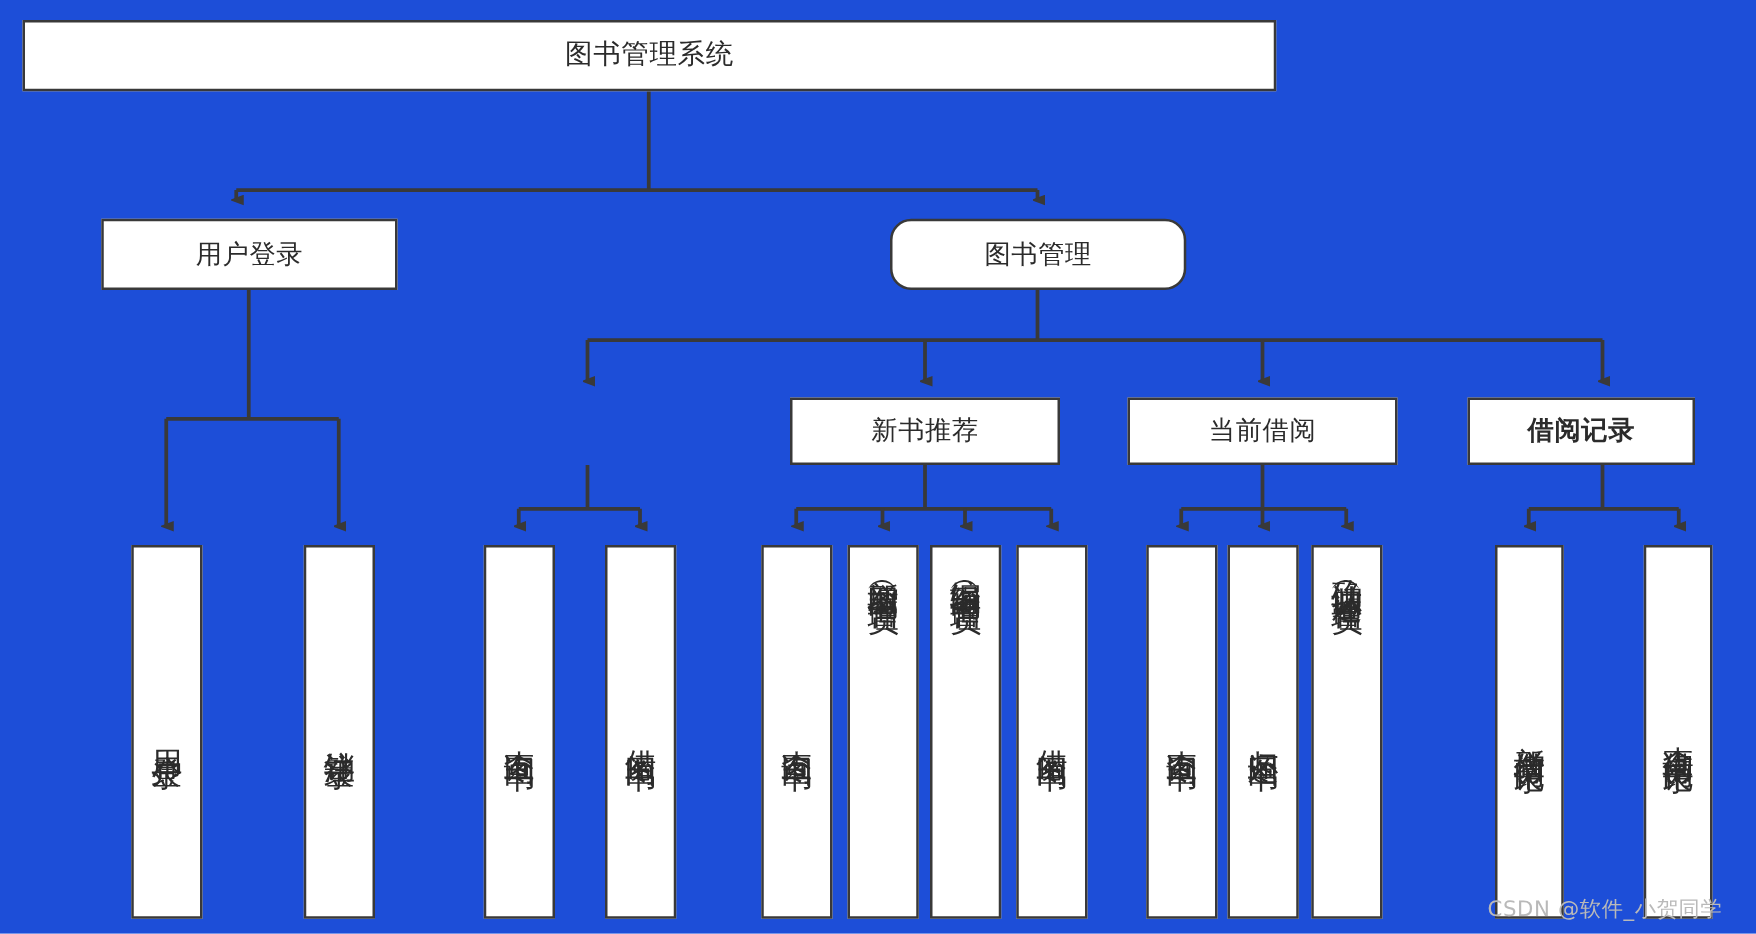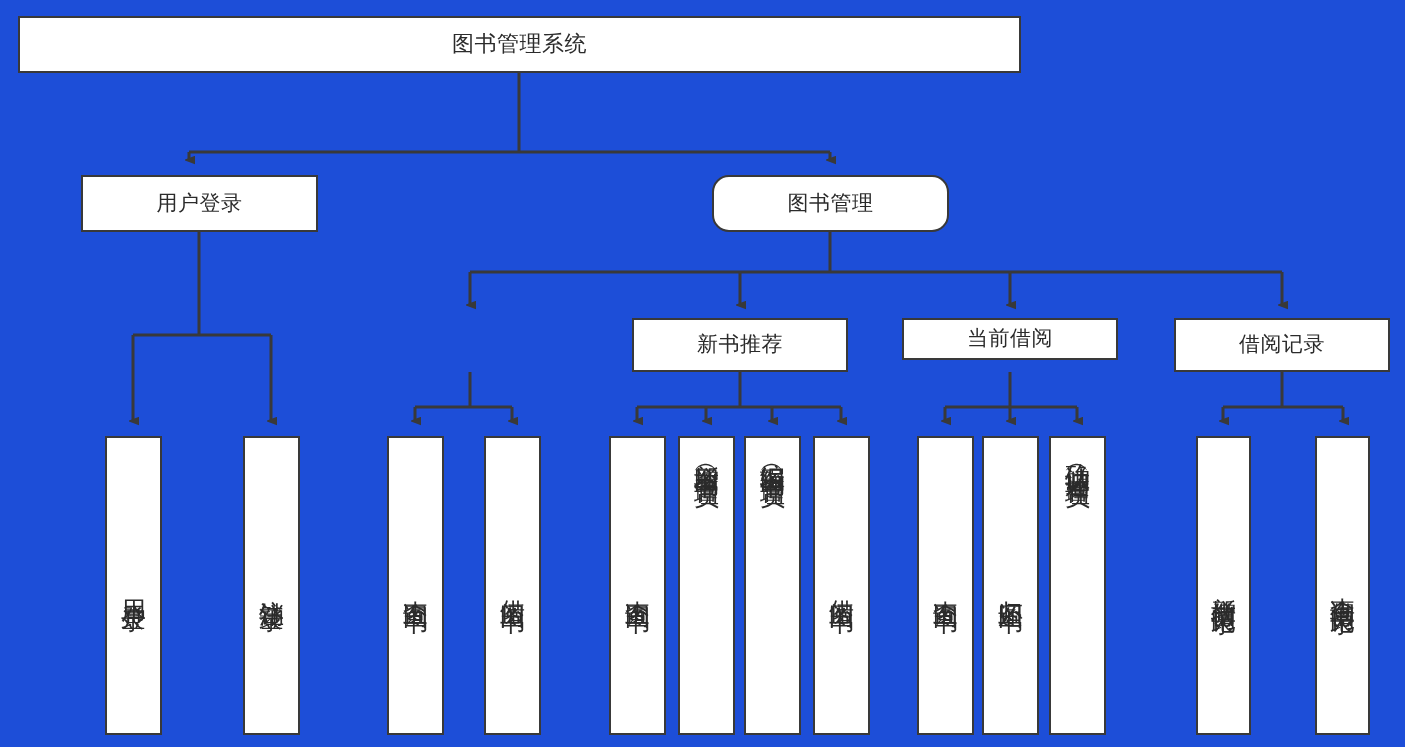--- a/index.html
+++ b/index.html
@@ -137,24 +137,24 @@
   <div class="node h" style="left:81px; top:175px; width:237px; height:57px;">
     <span class="lbl">用户登录</span>
   </div>
   <div class="node h" style="left:712px; top:175px; width:237px; height:57px;border-radius:17px;">
     <span class="lbl">图书管理</span>
   </div>
 
   <div class="node h" style="left:632px; top:318px; width:216px; height:54px;">
     <span class="lbl">新书推荐</span>
   </div>
-  <div class="node h" style="left:902px; top:318px; width:216px; height:42px;">
+  <div class="node h" style="left:902px; top:318px; width:216px; height:54px;">
     <span class="lbl">当前借阅</span>
   </div>
-  <div class="node h" style="left:1174px; top:318px; width:216px; height:54px;">
+  <div class="node h" style="left:1174px; top:318px; width:182px; height:54px;font-weight:bold;">
     <span class="lbl">借阅记录</span>
   </div>
 
   <div class="node v mid" style="left:105px; top:436px; width:57px; height:299px;">
     <span class="lbl">用户登录</span>
   </div>
   <div class="node v mid" style="left:243px; top:436px; width:57px; height:299px;">
     <span class="lbl">注销登录</span>
   </div>
 
@@ -188,14 +188,15 @@
     <span class="lbl">确认归还（管理员）</span>
   </div>
 
   <div class="node v mid" style="left:1196px; top:436px; width:55px; height:299px;">
     <span class="lbl">新增借阅记录</span>
   </div>
   <div class="node v mid" style="left:1315px; top:436px; width:55px; height:299px;">
     <span class="lbl">查询借阅记录</span>
   </div>
 
+  <div class="watermark" style="left:1190px; top:716px;">CSDN @软件_小贺同学</div>
 
 </div>
 
 </body></html>

